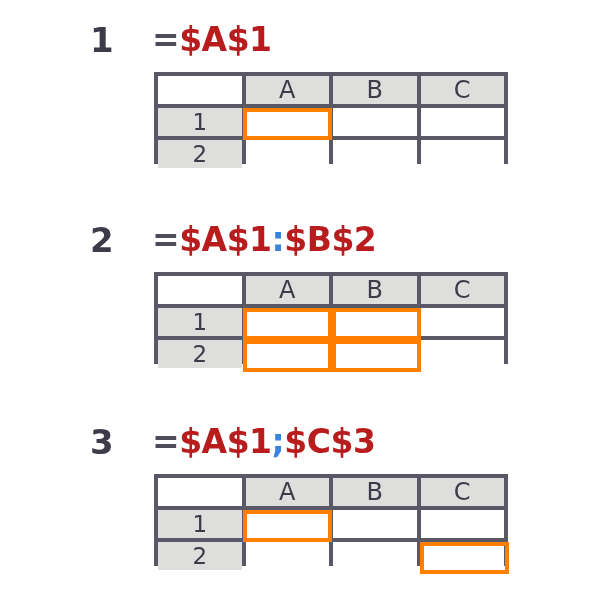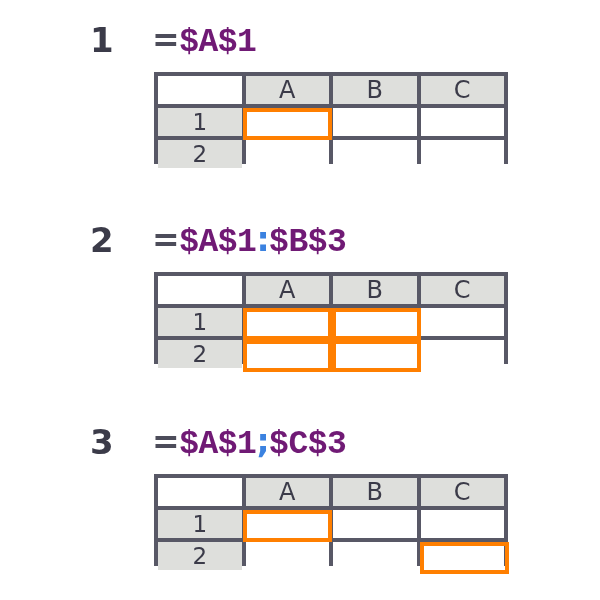--- a/index.html
+++ b/index.html
@@ -42,21 +42,21 @@
     position: absolute;
     left: 152px;
     top: 0;
     font-size: 33px;
     font-weight: bold;
     line-height: 44px;
     white-space: pre;
     letter-spacing: -0.5px;
   }
   .tok-eq   { color: #4c4c5a; }
-  .tok-ref  { color: #701a75; font-family: Liberation Mono, monospace; }
+  .tok-ref  { color: #b91c1c; }
   .tok-sep  { color: #3b82e0; }
 
   
   .sheet {
     position: absolute;
     left: 154px;
     width: 354px;
     height: 92px;
     background: #585866;
     box-sizing: border-box;
@@ -135,21 +135,21 @@
       <div class="cell cell-data"></div>
       <div class="cell cell-data"></div>
     </div>
   <div class="sel" style="left: 89px; top: 36px; width: 89px; height: 32px; border-color: rgb(255, 127, 0);"></div>
     </div>
 </div>
 
 <div class="example" id="example-1" style="top: 218px;">
   <div class="ex-header">
     <div class="ex-index">2</div>
-    <div class="ex-formula"><span class="tok-eq">=</span><span class="tok-ref">$A$1</span><span class="tok-sep">:</span><span class="tok-ref">$B$3</span></div>
+    <div class="ex-formula"><span class="tok-eq">=</span><span class="tok-ref">$A$1</span><span class="tok-sep">:</span><span class="tok-ref">$B$2</span></div>
   </div>
   <div class="sheet" id="sheet-1" style="top: 54px;">
     <div class="sheet-row">
       <div class="cell cell-corner"></div>
       <div class="cell cell-colhdr">A</div>
       <div class="cell cell-colhdr">B</div>
       <div class="cell cell-colhdr">C</div>
     </div>
     <div class="sheet-row">
       <div class="cell cell-rowhdr">1</div>

